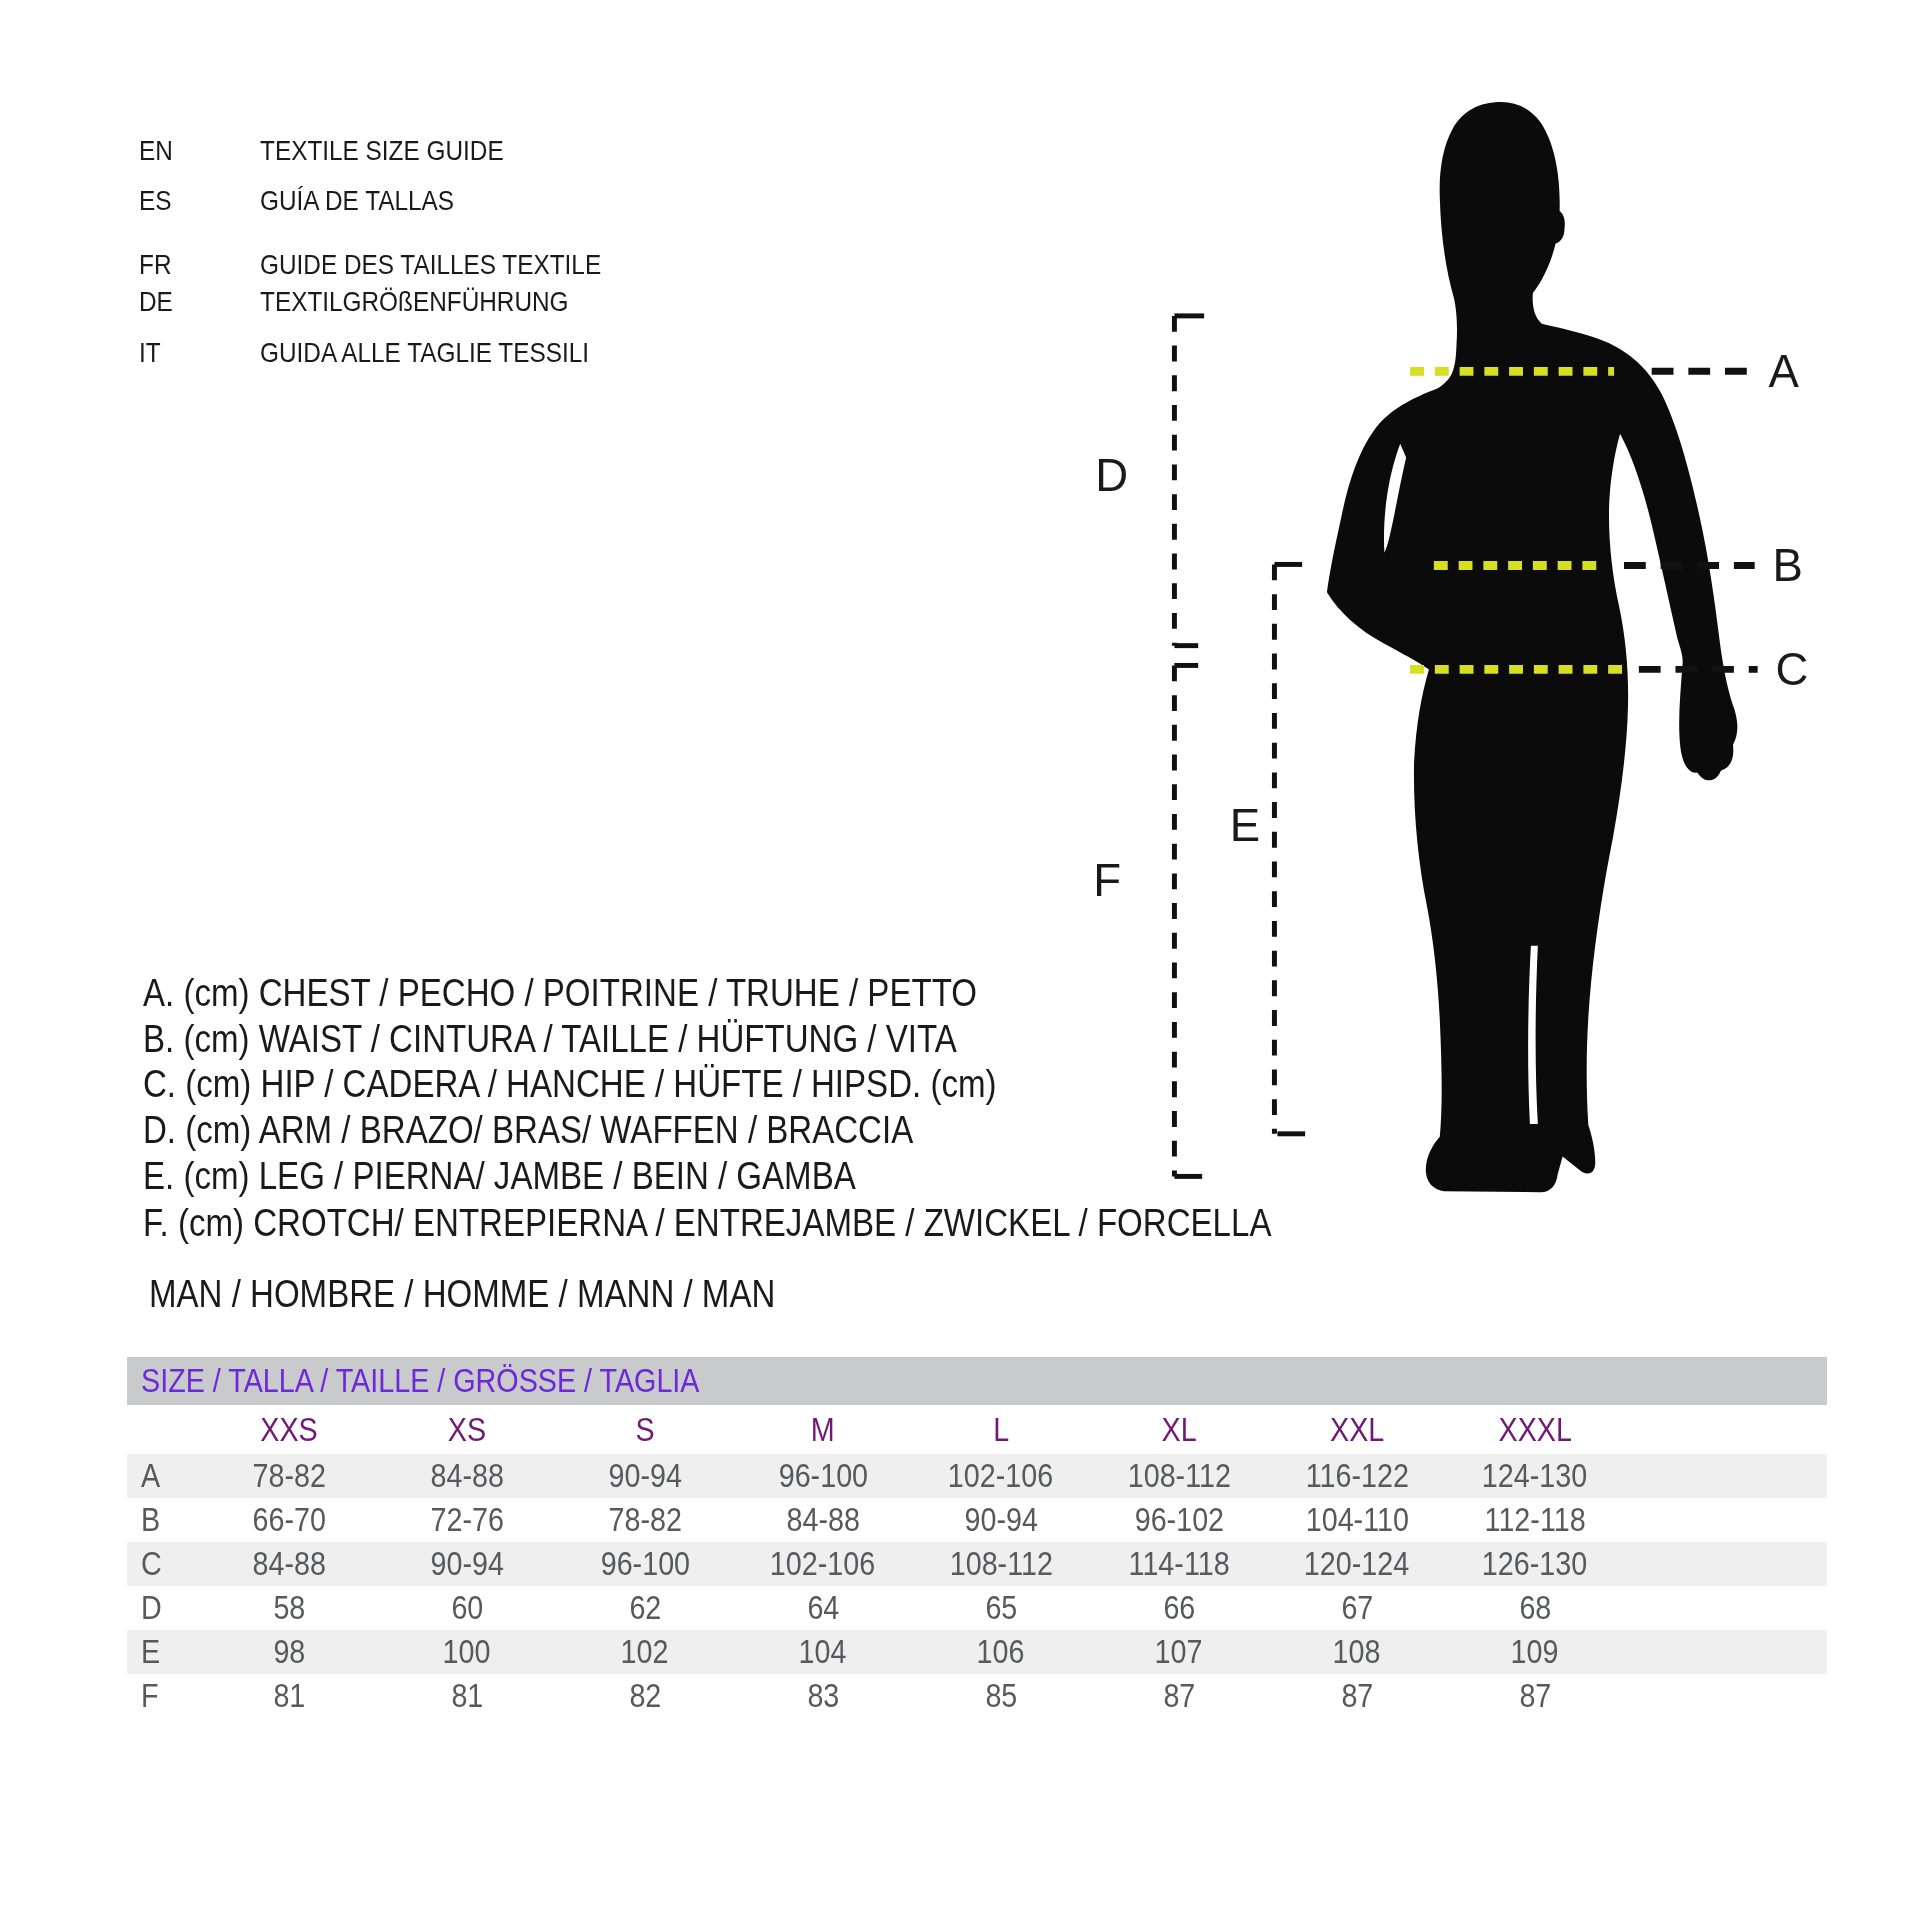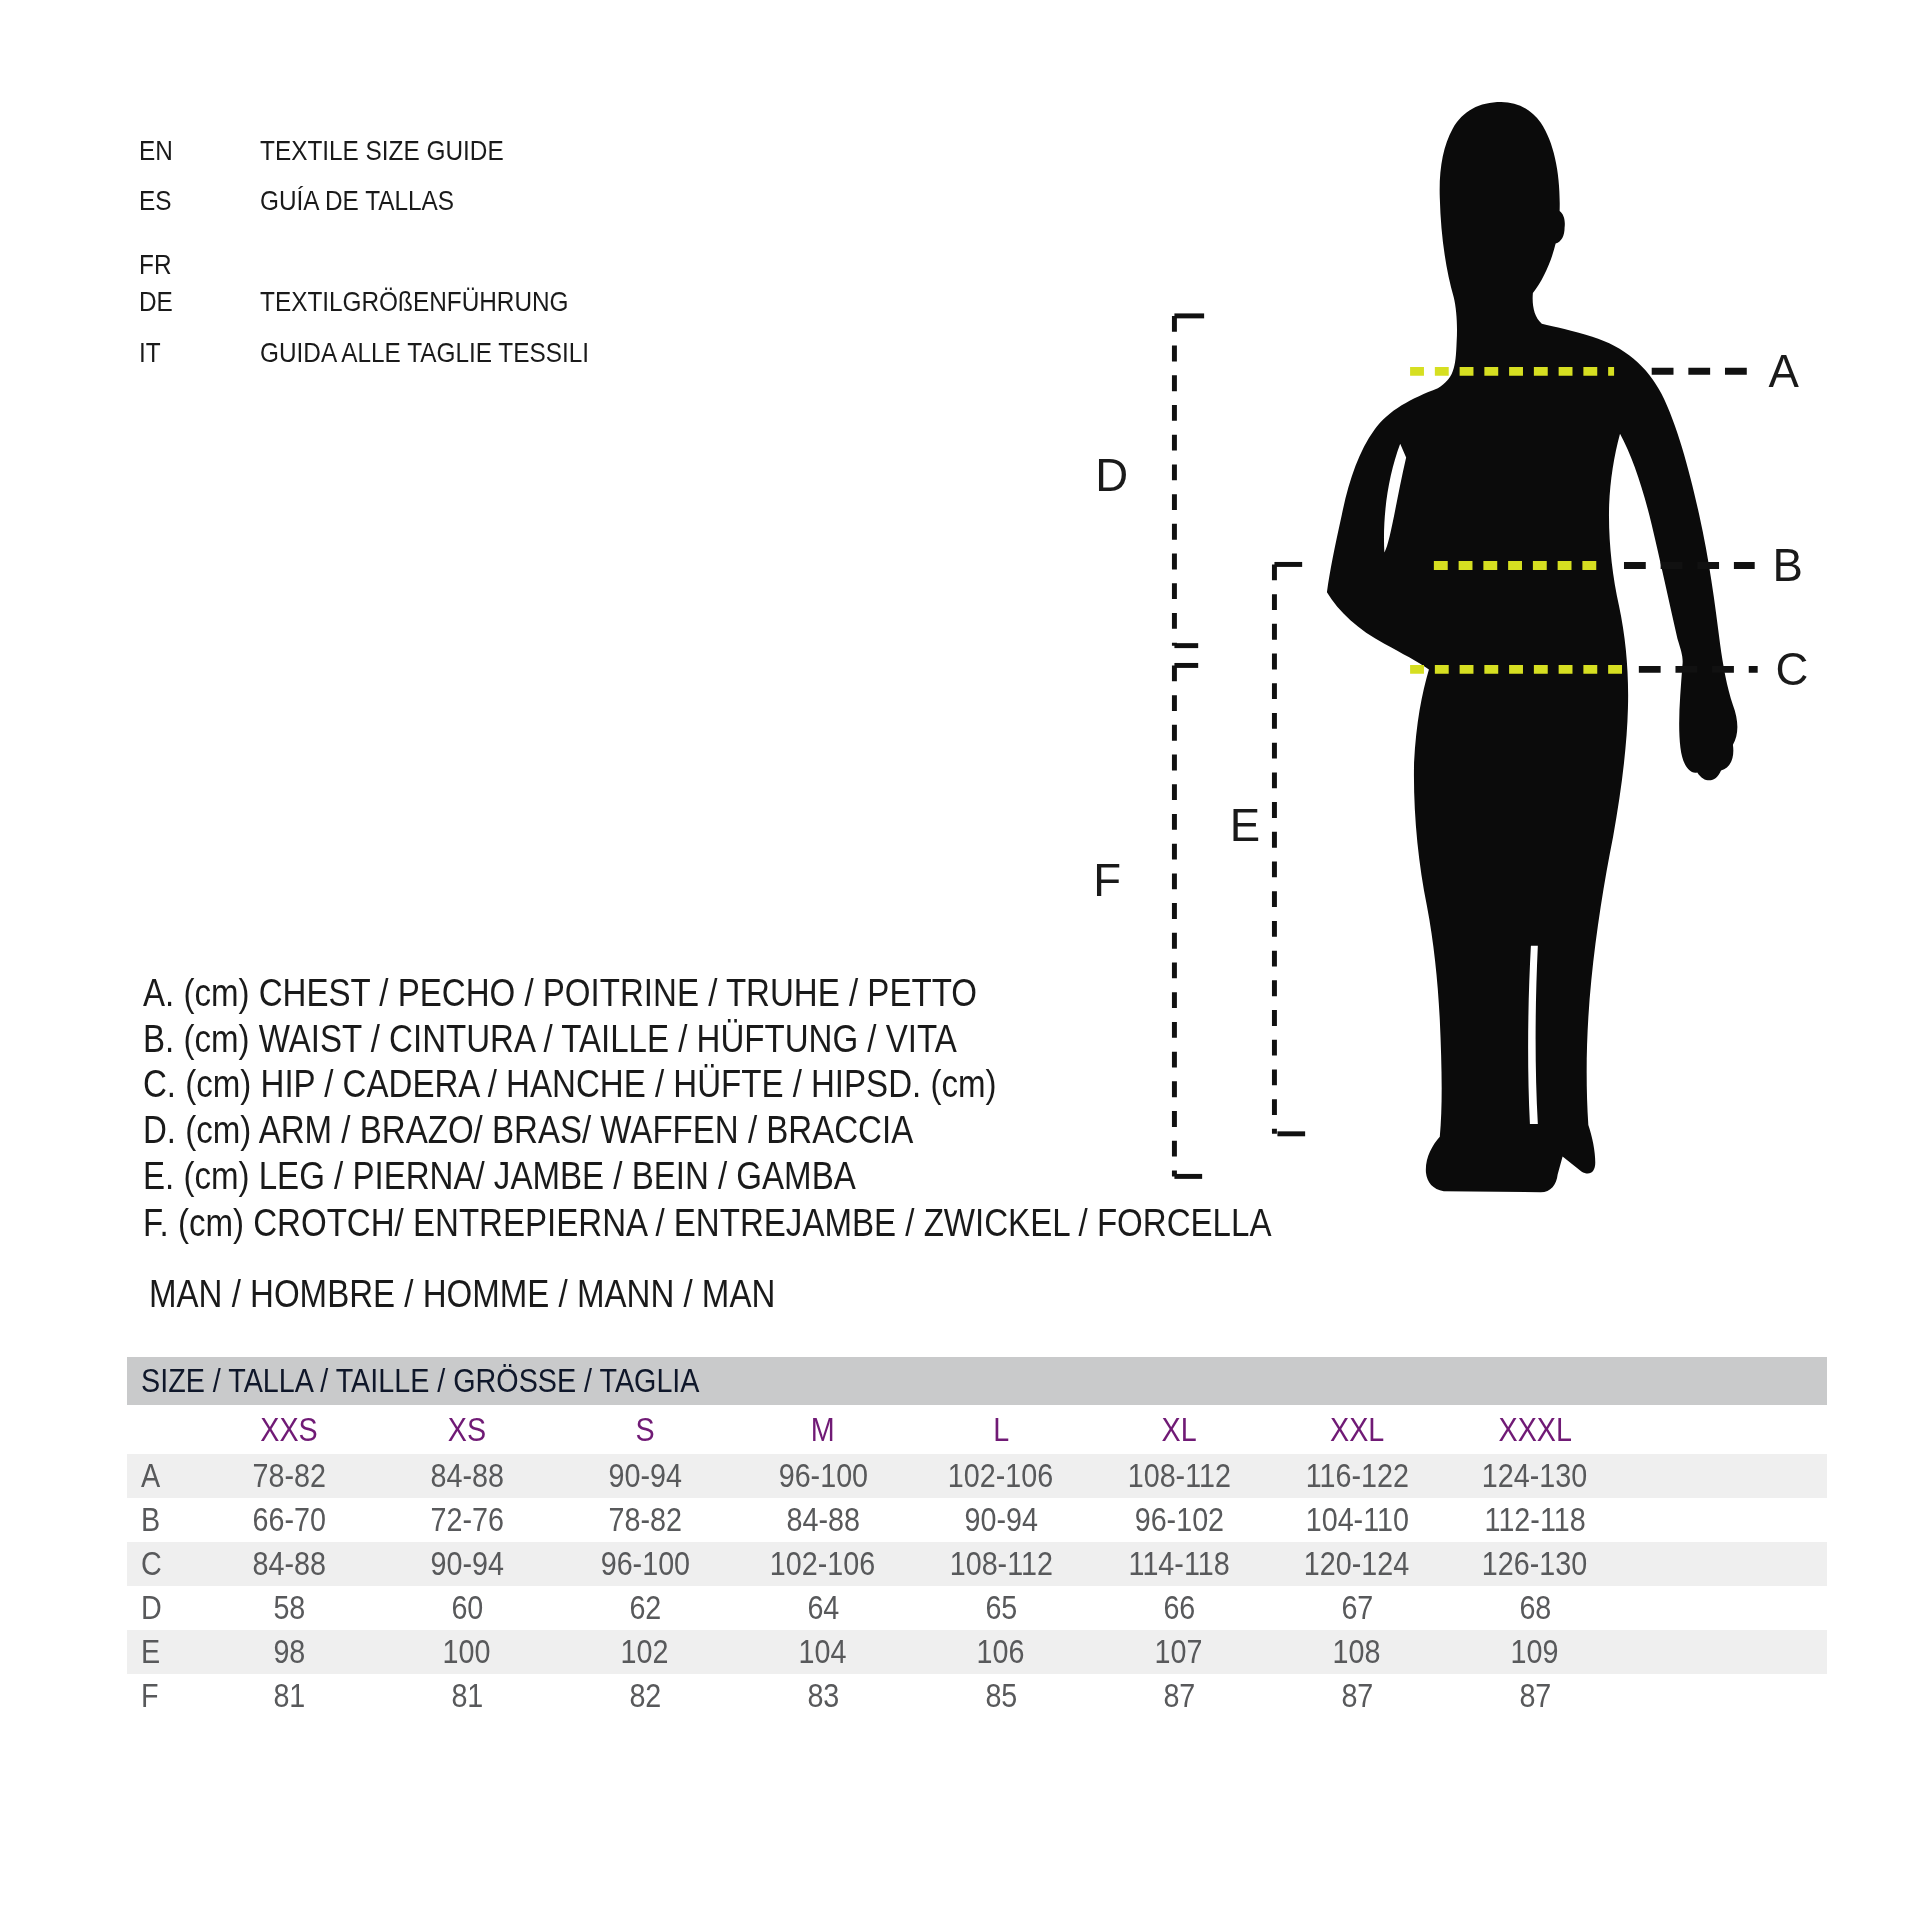--- a/index.html
+++ b/index.html
@@ -22,21 +22,21 @@
   .sil{fill:#0b0b0b;}
   .gapw{fill:#ffffff;}
   .ydash{stroke:var(--accent,#d6df21);stroke-width:9;stroke-dasharray:14 11;fill:none;}
   .bdash{stroke:#111111;stroke-width:7;stroke-dasharray:22 15;fill:none;}
   .vdash{stroke:#111111;stroke-width:5;stroke-dasharray:16 14;fill:none;}
   .tick{stroke:#111111;stroke-width:5;fill:none;}
   .marker-letter{font-family:"Liberation Sans","DejaVu Sans",sans-serif;font-size:46px;fill:#1a1a1a;}
 
   
   .size-table{position:absolute;left:127px;top:1357px;width:1700px;}
-  .t-bar{height:48px;line-height:48px;background:var(--tbar,#c9cacb);color:#0f172a;
+  .t-bar{height:48px;line-height:48px;background:var(--tbar,#c9cacb);color:#6d28d9;
          font-size:33px;padding-left:14px;box-sizing:border-box;}
   .t-grid{display:grid;grid-template-columns:73px repeat(8,178px);align-items:center;}
   .t-sizes{height:49px;color:#701a75;font-size:33px;}
   .t-row{height:44px;color:#58595b;font-size:33px;}
   .t-row.alt{background:var(--altrow,#efefef);}
   .t-cell{text-align:center;}
   .t-label{text-align:left;padding-left:14px;}
 </style>
 </head>
 <body>
@@ -45,20 +45,21 @@
   <div class="lang-row" style="top:126px">
     <span class="lang-code"><span class="cond">EN</span></span>
     <span><span class="cond">TEXTILE SIZE GUIDE</span></span>
   </div>
   <div class="lang-row" style="top:176px">
     <span class="lang-code"><span class="cond">ES</span></span>
     <span><span class="cond">GUÍA DE TALLAS</span></span>
   </div>
   <div class="lang-row" style="top:240px">
     <span class="lang-code"><span class="cond">FR</span></span>
+    <span><span class="cond">GUIDE DES TAILLES TEXTILE</span></span>
   </div>
   <div class="lang-row" style="top:277px">
     <span class="lang-code"><span class="cond">DE</span></span>
     <span><span class="cond">TEXTILGRÖßENFÜHRUNG</span></span>
   </div>
   <div class="lang-row" style="top:328px">
     <span class="lang-code"><span class="cond">IT</span></span>
     <span><span class="cond">GUIDA ALLE TAGLIE TESSILI</span></span>
   </div>
 </div>

